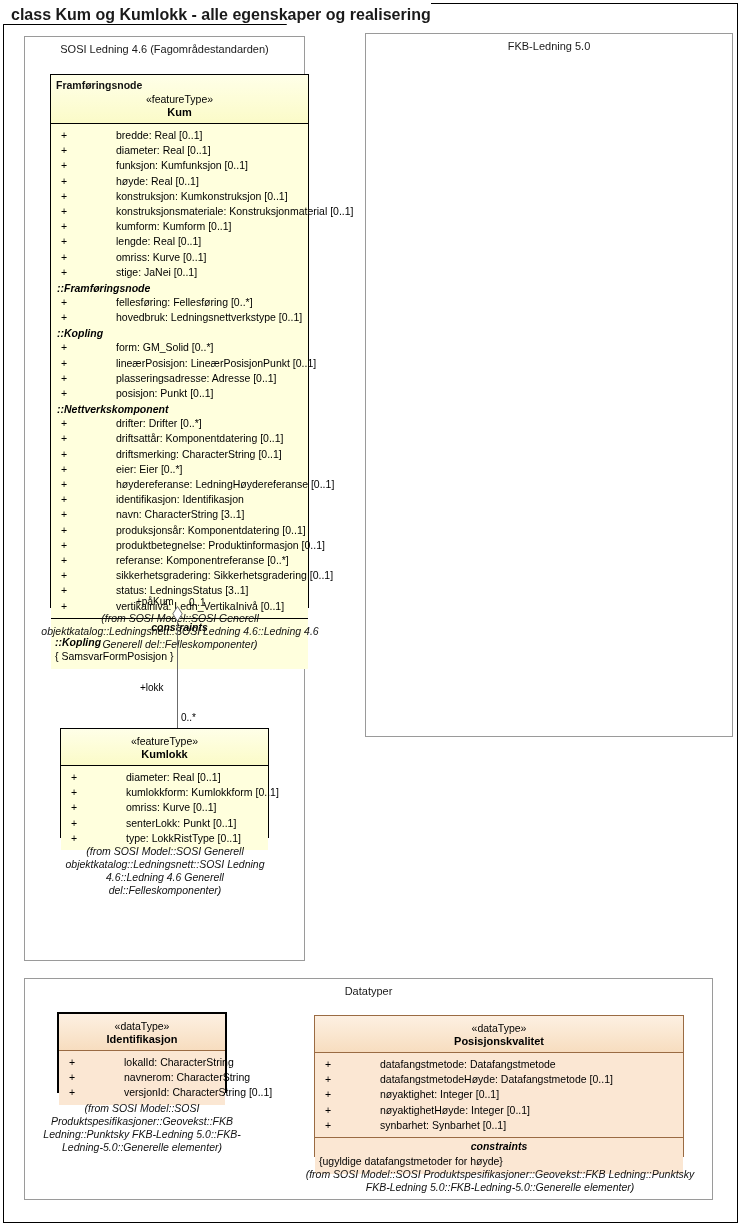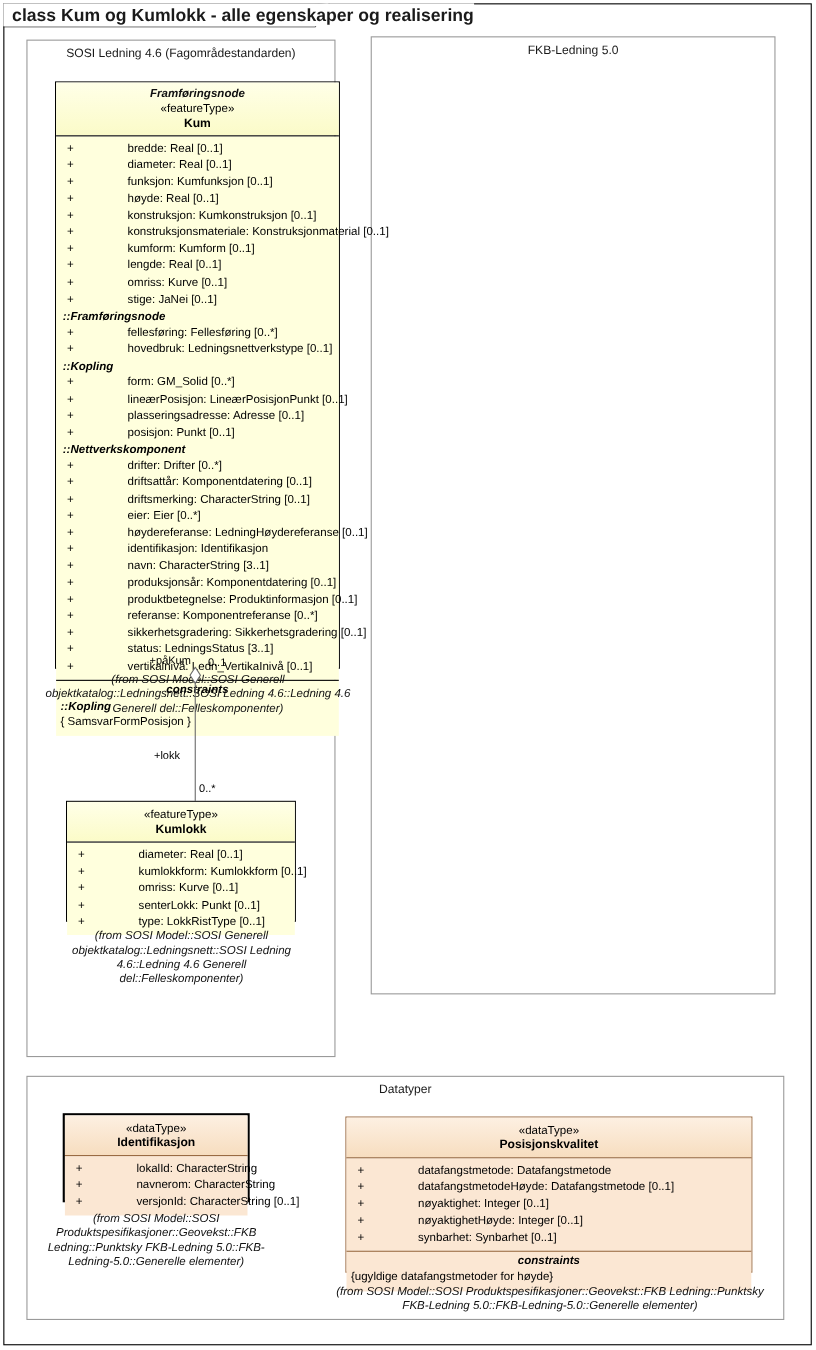--- a/index.html
+++ b/index.html
@@ -40,21 +40,21 @@
     box-sizing:border-box;
     background:#fff;
   }
   .pkg-title{
     position:absolute;left:0;right:0;top:6px;
     text-align:center;
     font-size:11px;
     color:#1a1a1a;
   }
   #pkg-sosi{ left:24px; top:36px; width:281px; height:925px;}
-  #pkg-fkb{ left:337px; top:33px; width:368px; height:871px;}
+  #pkg-fkb{ left:365px; top:33px; width:368px; height:704px;}
   #pkg-datatyper{ left:24px; top:978px; width:689px; height:222px;}
 
   
   .uml{
     position:absolute;
     box-sizing:border-box;
     border:1px solid #000;
   }
   .uml.shadowed::after{
     content:"";
@@ -62,22 +62,21 @@
     background:#b0b0b0;
     z-index:-1;
   }
   .uml-head{
     background:linear-gradient(to bottom,#ffffe8 0%,#fbfbc8 100%);
     padding:4px 5px 5px 5px;
     border-bottom:1px solid #000;
     position:relative;
   }
   .uml-head .parent-class{
-    text-align:center;
-    font-style:italic;
+    text-align:left;
     font-weight:bold;
     font-size:10.5px;
     color:#111;
   }
   .uml-head .stereotype{
     text-align:center;
     font-size:10.5px;
     margin-top:2px;
   }
   .uml-head .cname{

